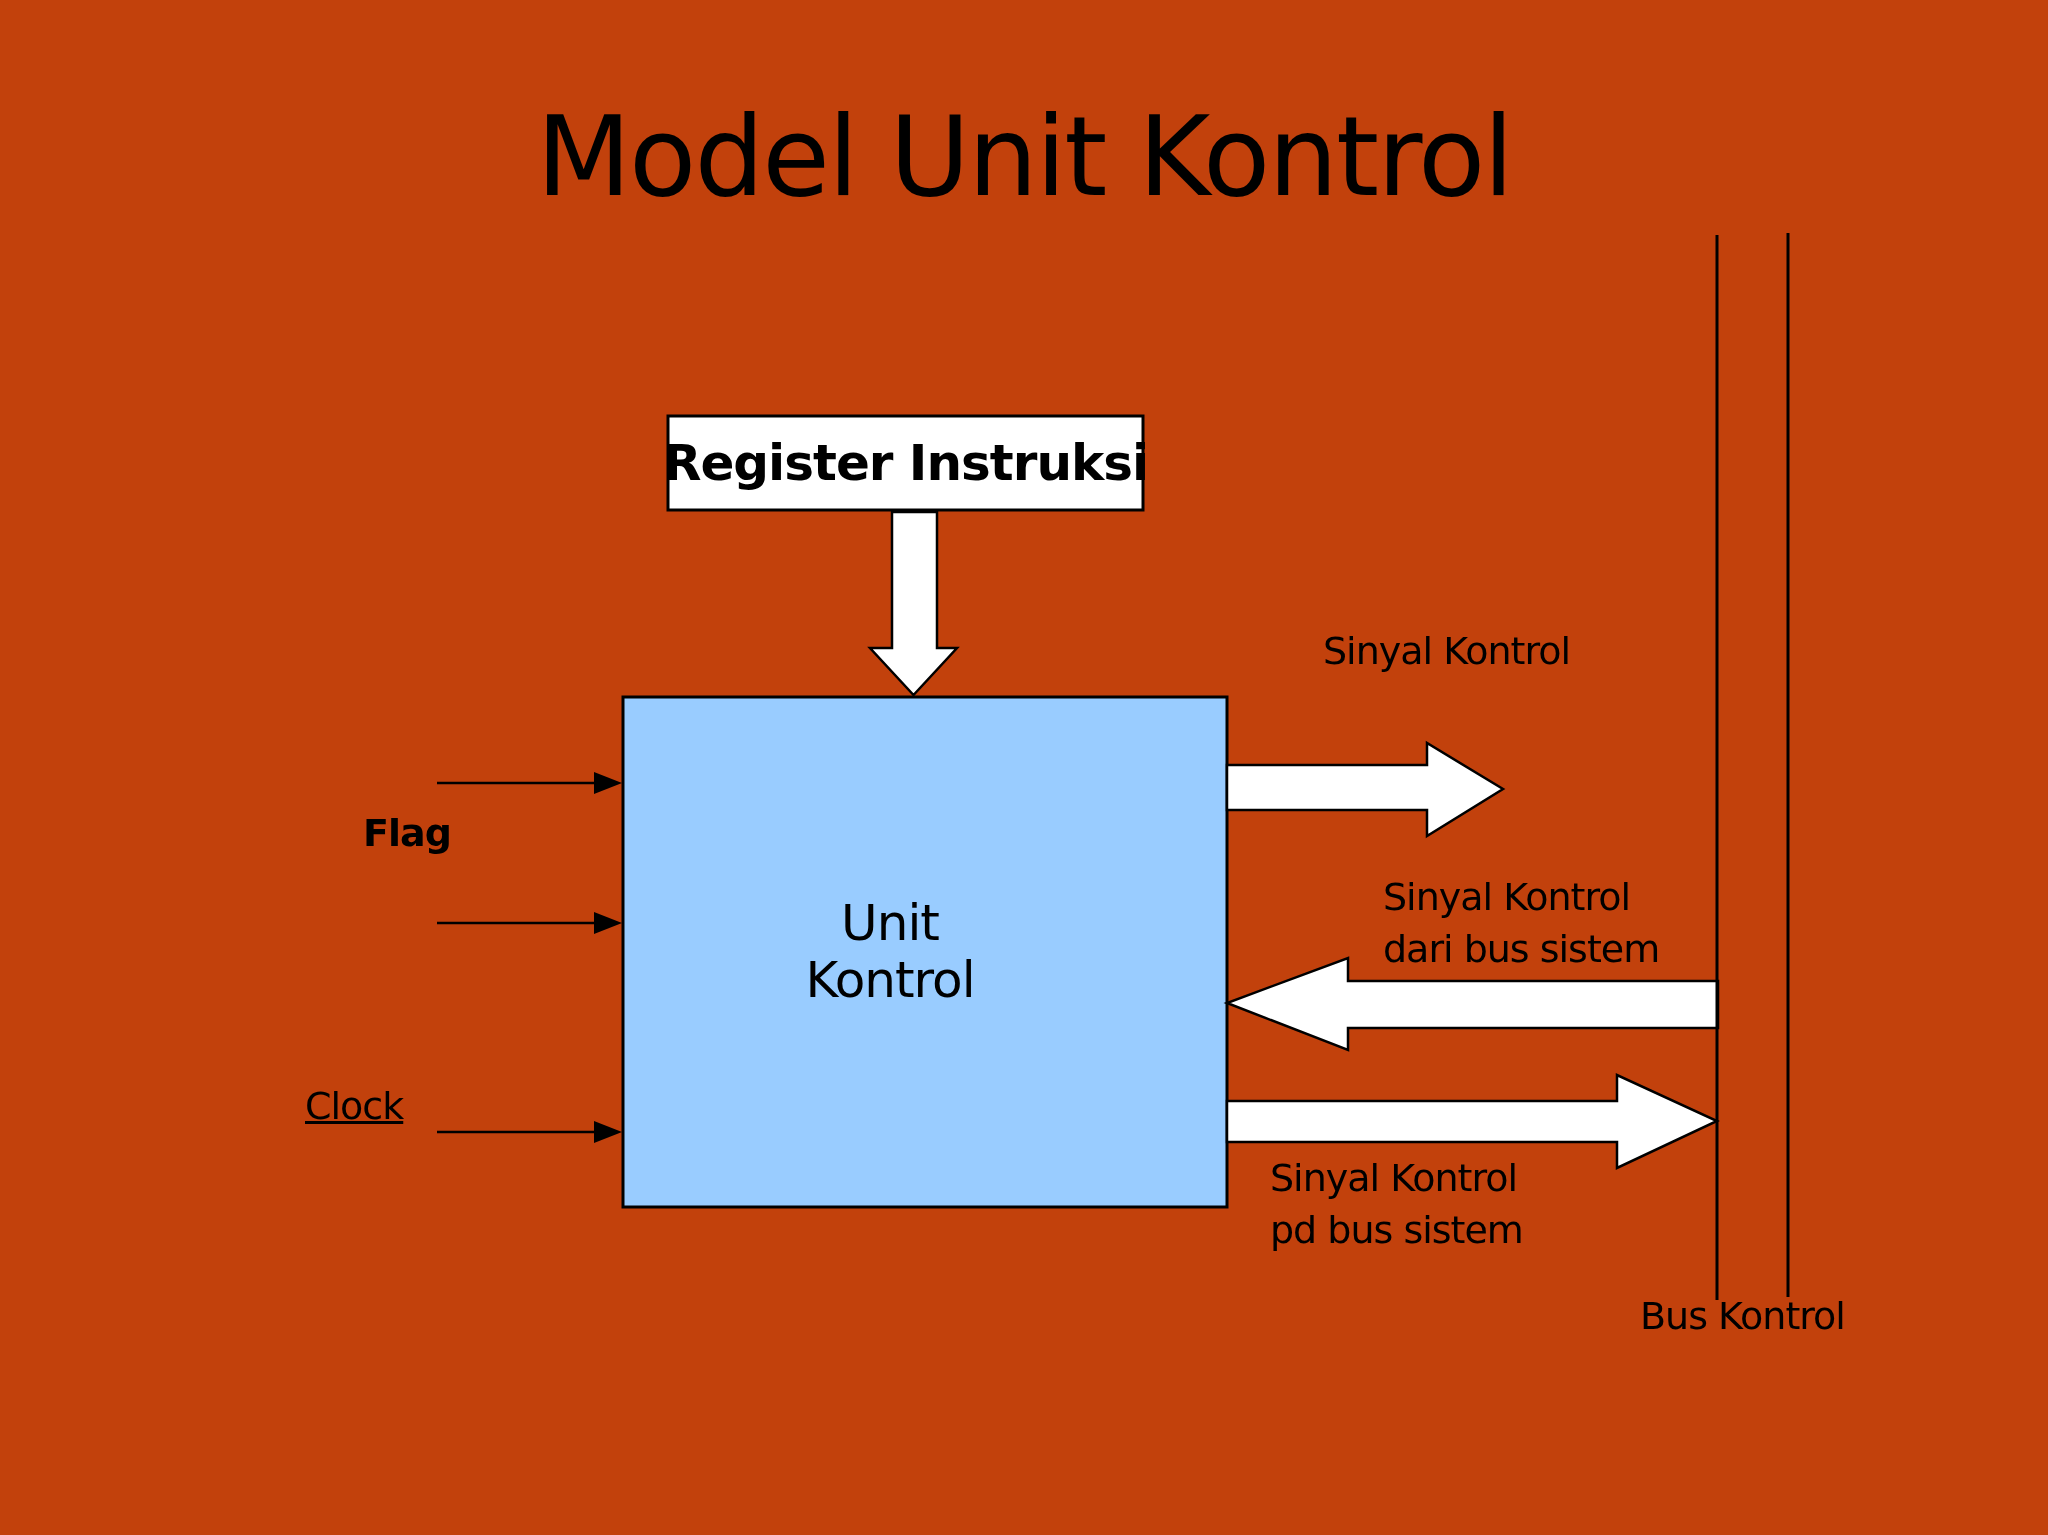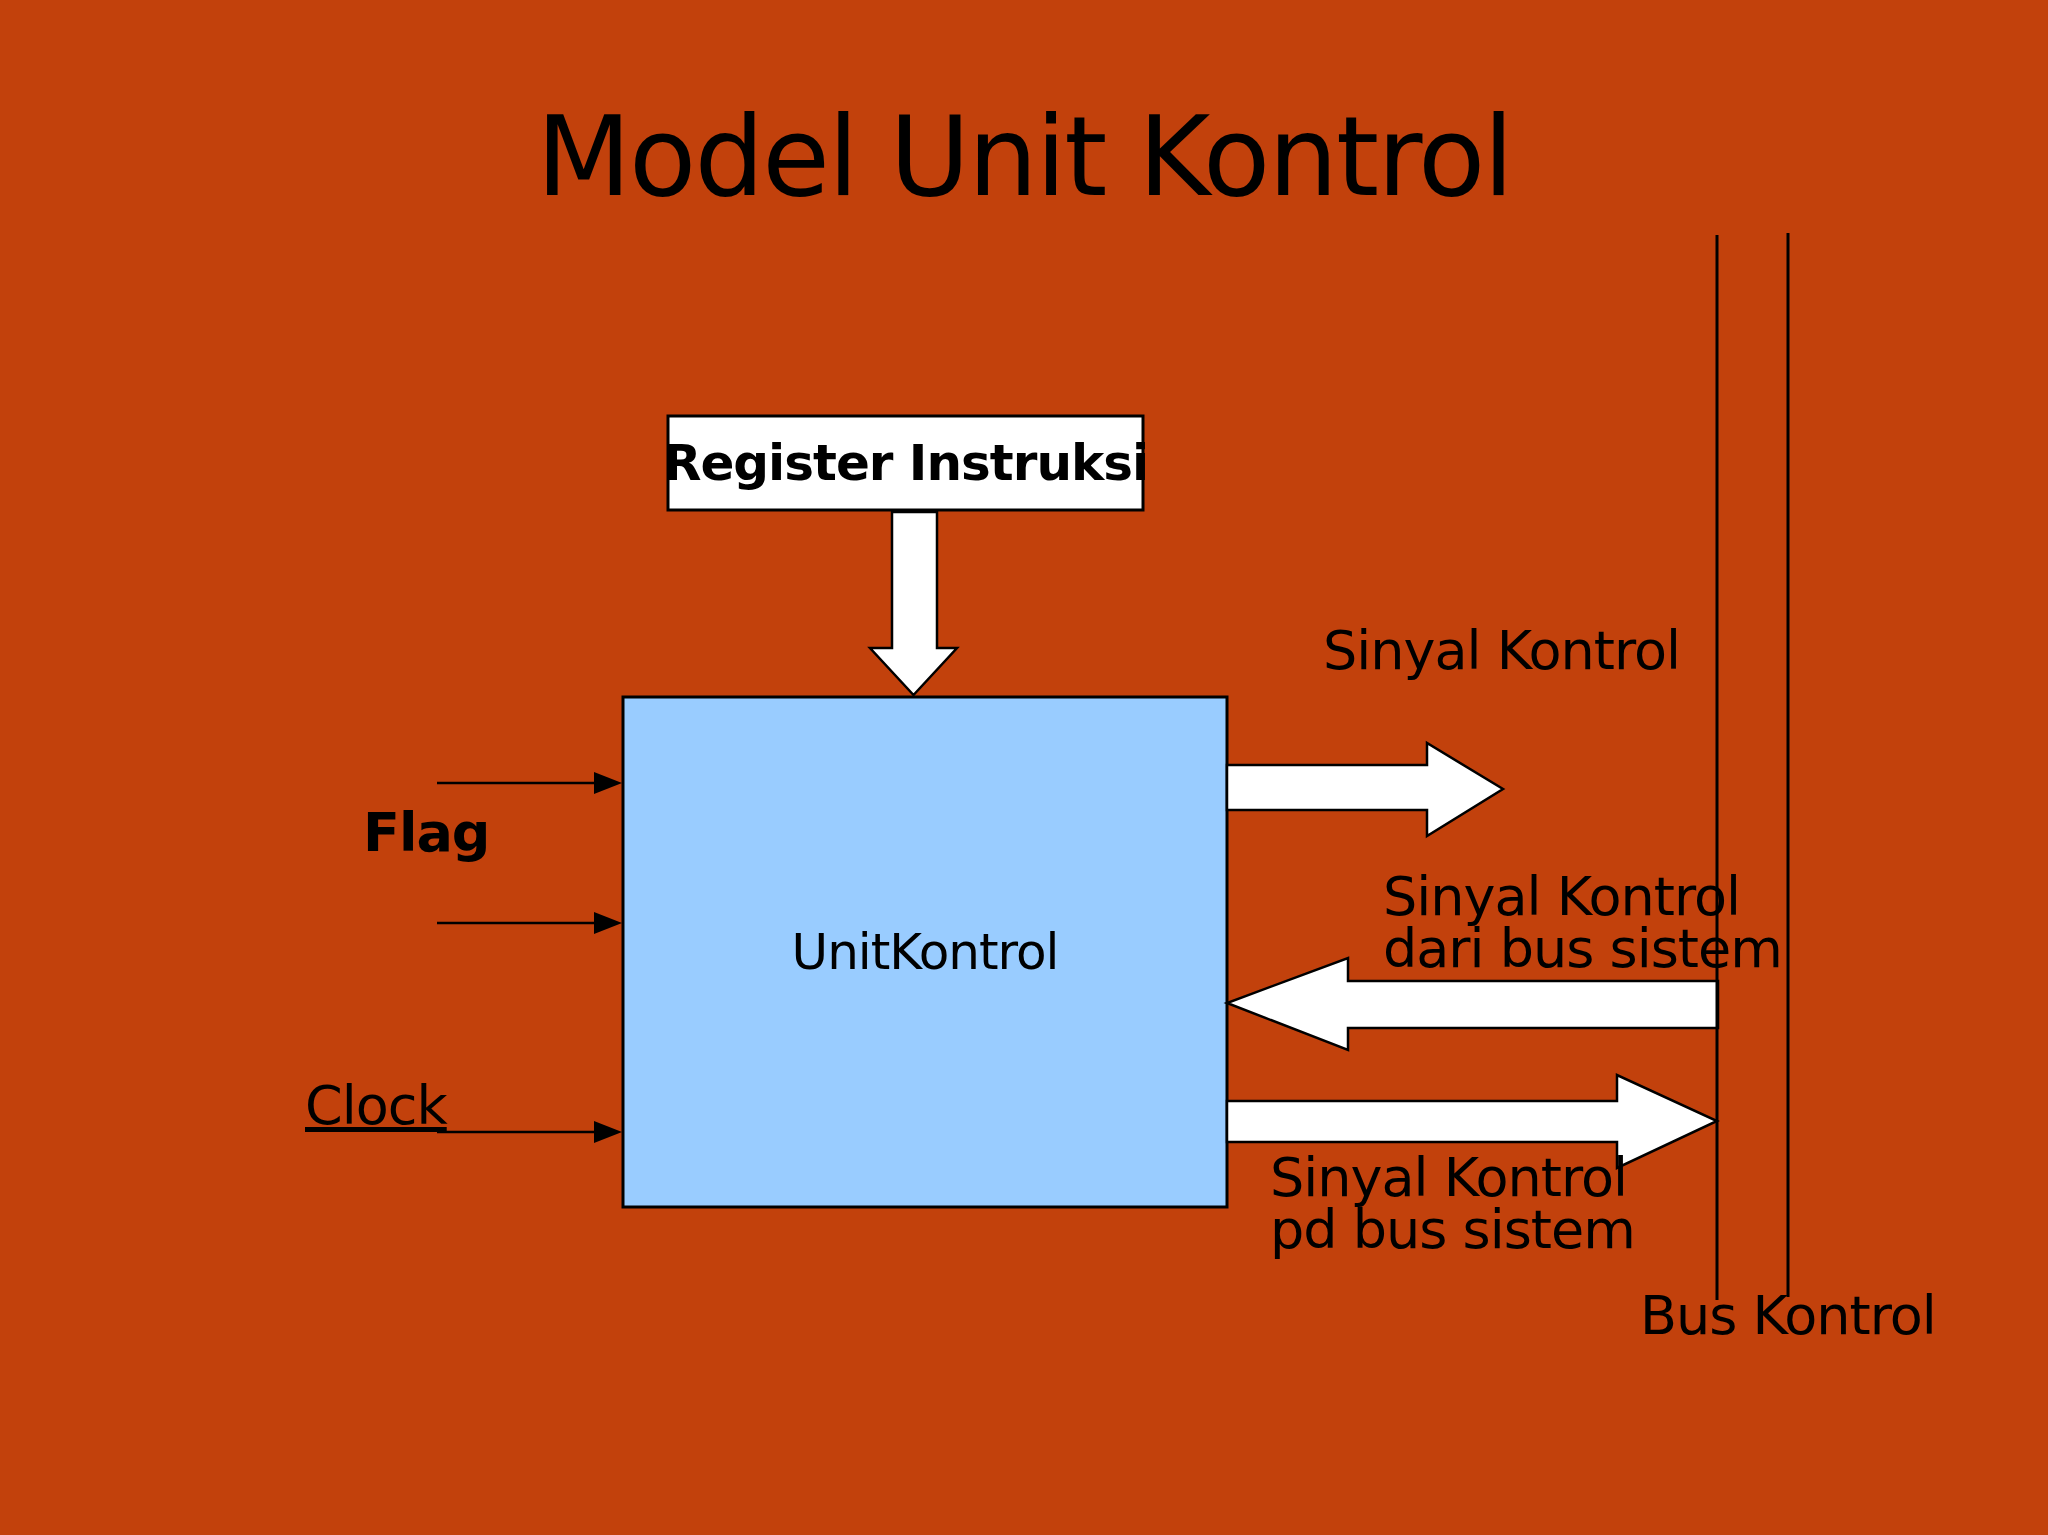--- a/index.html
+++ b/index.html
@@ -13,21 +13,21 @@
     font-family: "DejaVu Sans", "Liberation Sans", sans-serif;
     color: #000000;
   }
   .shape-layer {
     position: absolute;
     left: 0; top: 0;
     width: 2048px; height: 1535px;
   }
   .lbl {
     position: absolute;
-    font-size: 54px;
+    font-size: 38px;
     line-height: 52px;
     letter-spacing: -1px;
     white-space: nowrap;
     color: #000000;
   }
   .lbl span { display: block; }
   .page-title {
     position: absolute;
     left: 0; right: 0;
     top: 102px;
@@ -44,24 +44,24 @@
     display: flex;
     align-items: center;
     justify-content: center;
     font-size: 50px;
     letter-spacing: -1px;
     white-space: nowrap;
     font-weight: bold;
   }
   .unit-label-box {
     position: absolute;
-    left: 623px; top: 697px;
+    left: 588px; top: 697px;
     width: 604px; height: 510px;
     display: flex;
-    flex-direction: row;
+    flex-direction: column;
     align-items: center;
     justify-content: center;
     font-size: 50px;
     line-height: 57px;
     letter-spacing: -1px;
     text-align: center;
   }
 </style>
 </head>
 <body>

